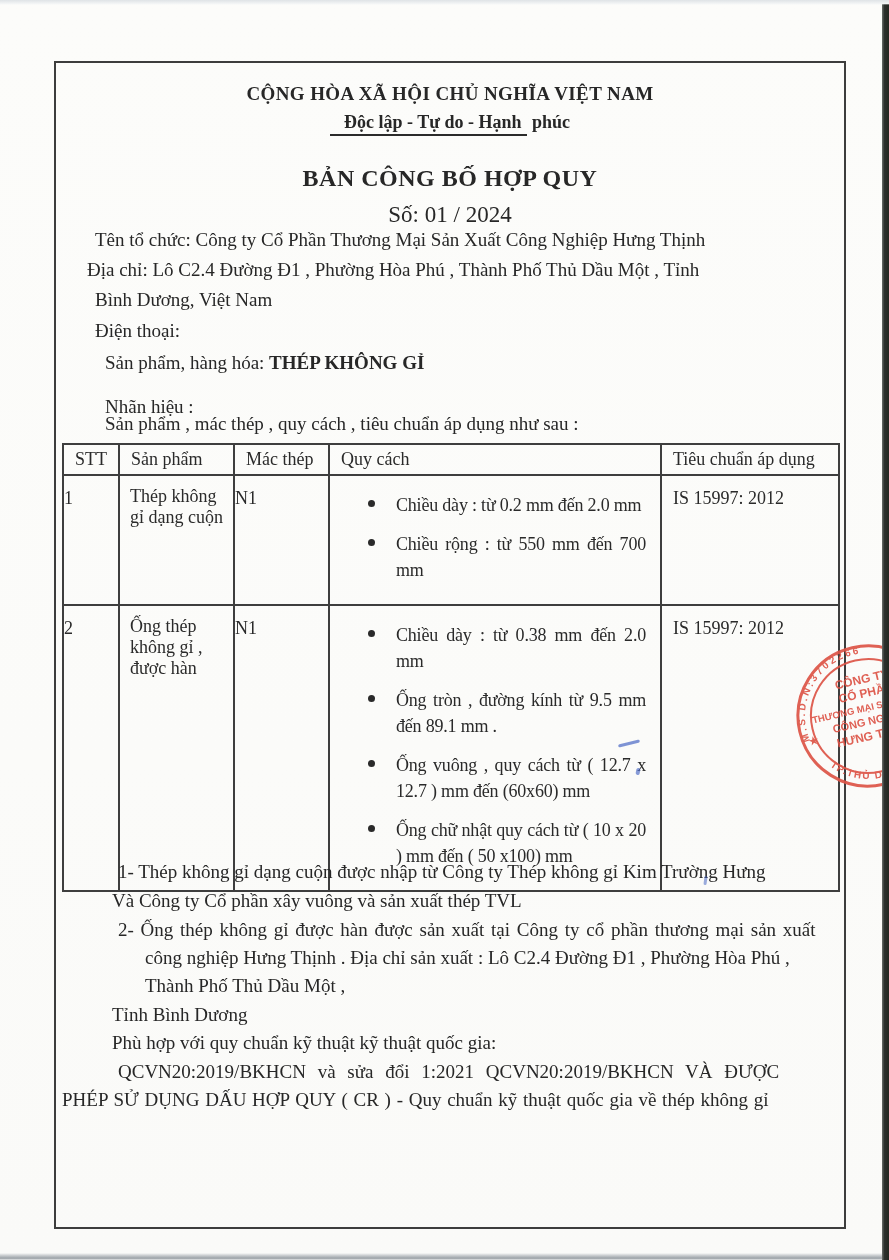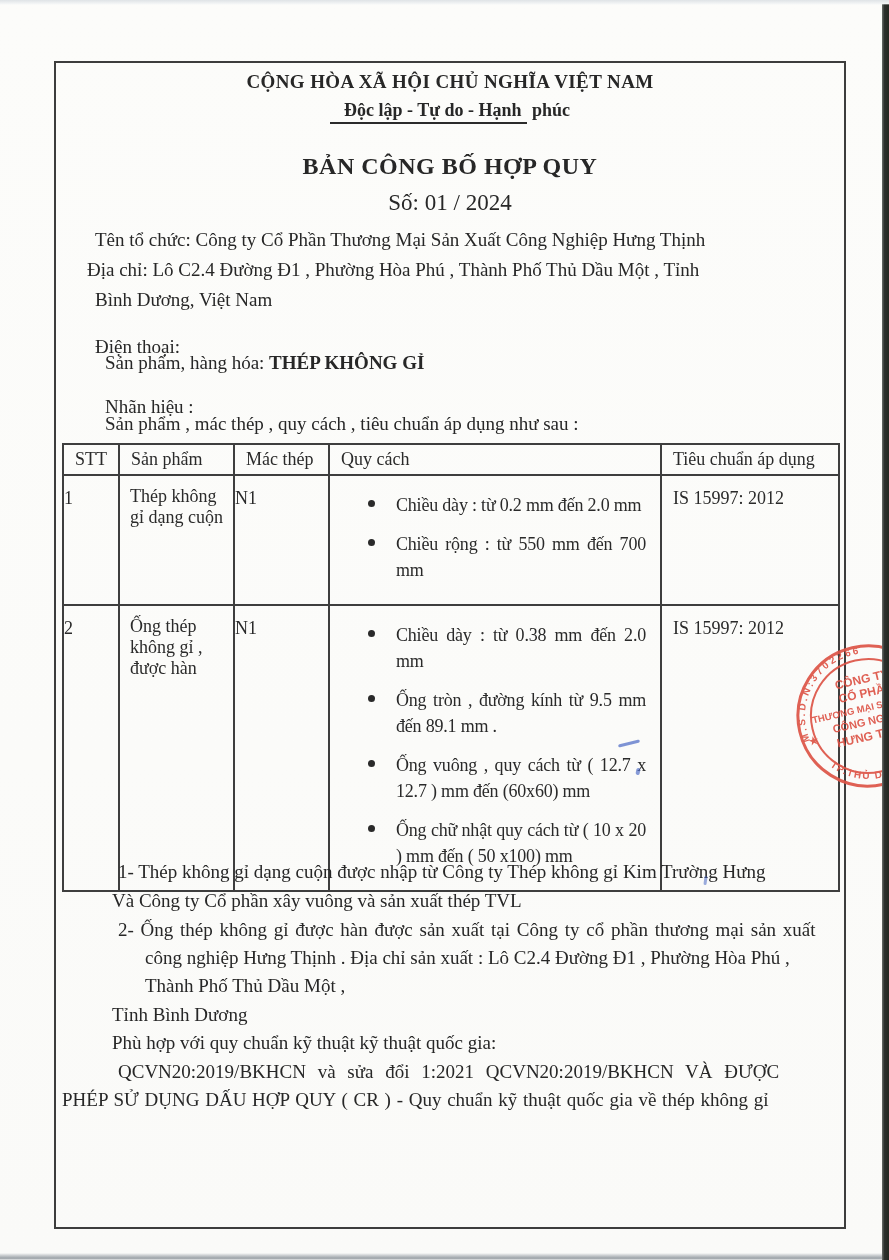--- a/index.html
+++ b/index.html
@@ -31,21 +31,21 @@
     z-index: 50;
   }
 
   
   .frame {
     left: 54px; top: 61px; width: 792px; height: 1168px;
     border: 2px solid #3d3d3d;
     z-index: 1;
   }
 
-  .center-line { left: 54px; width: 792px; text-align: center; }
+  .center-line { left: 54px; width: 792px; text-align: center; margin-top: 12px; }
   .nat-header { top: 71px; font-size: 19px; font-weight: bold; letter-spacing: 0.4px; }
   .motto { top: 100px; font-size: 18px; font-weight: bold; }
   .motto .ul { border-bottom: 2px solid #2b2b2b; padding: 0 6px 2px 14px; }
   .doc-title { top: 153px; font-size: 24px; font-weight: bold; letter-spacing: 0.5px; }
   .doc-no { top: 190px; font-size: 23px; }
 
   .line { position: absolute; font-size: 19px; white-space: nowrap; }
 
   
   table.spec {
@@ -97,21 +97,21 @@
 
 <div class="abs center-line nat-header">CỘNG HÒA XÃ HỘI CHỦ NGHĨA VIỆT NAM</div>
 <div class="abs center-line motto"><span class="ul">Độc lập - Tự do - Hạnh</span><span> phúc</span></div>
 
 <div class="abs center-line doc-title">BẢN CÔNG BỐ HỢP QUY</div>
 <div class="abs center-line doc-no">Số: 01 / 2024</div>
 
 <div class="line" style="left:95px; top:229px;">Tên tổ chức: Công ty Cổ Phần Thương Mại Sản Xuất Công Nghiệp Hưng Thịnh</div>
 <div class="line" style="left:87px; top:259px;">Địa chỉ: Lô C2.4 Đường Đ1 , Phường Hòa Phú , Thành Phố Thủ Dầu Một , Tỉnh</div>
 <div class="line" style="left:95px; top:289px;">Bình Dương, Việt Nam</div>
-<div class="line" style="left:95px; top:336px;text-align:center;">Điện thoại:</div>
+<div class="line" style="left:95px; top:320px;text-align:center;">Điện thoại:</div>
 <div class="line" style="left:105px; top:352px;"><span>Sản phẩm, hàng hóa: </span><b>THÉP KHÔNG GỈ</b></div>
 <div class="line" style="left:105px; top:396px;">Nhãn hiệu :</div>
 <div class="line" style="left:105px; top:413px;">Sản phẩm , mác thép , quy cách , tiêu chuẩn áp dụng như sau :</div>
 
 <table class="spec">
   <colgroup>
     <col style="width:56px">
       <col style="width:115px">
       <col style="width:95px">
       <col style="width:332px">

